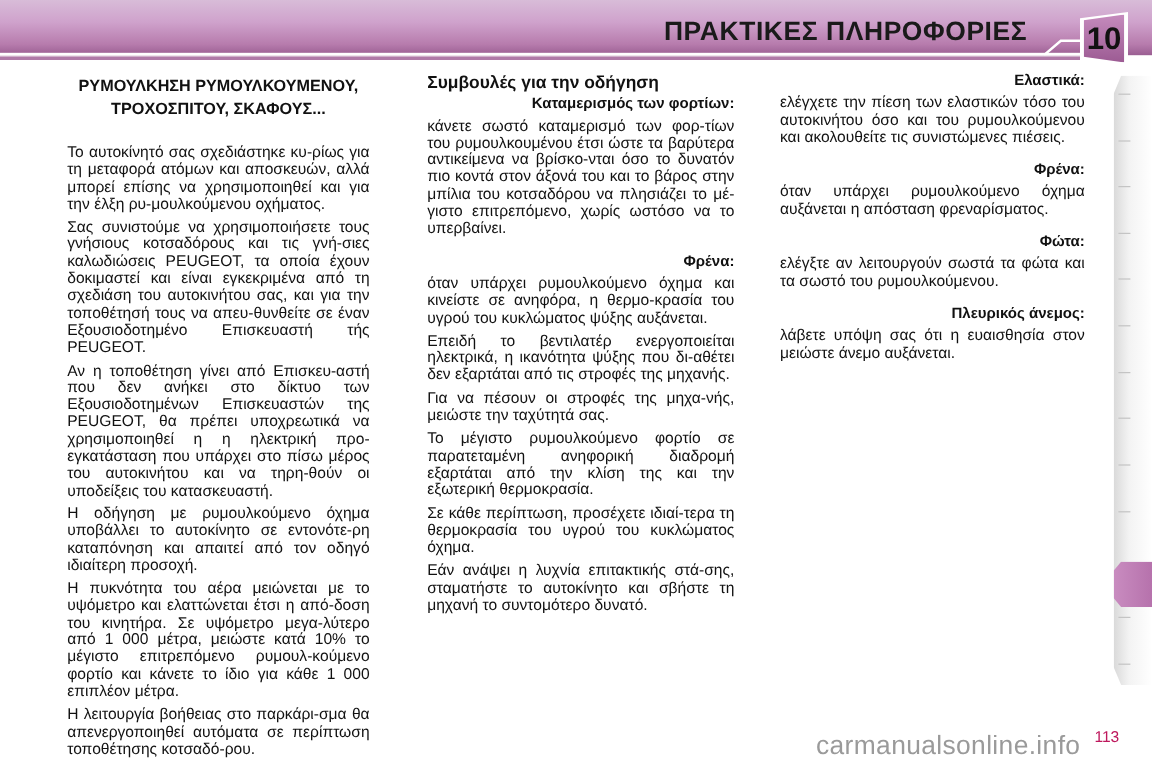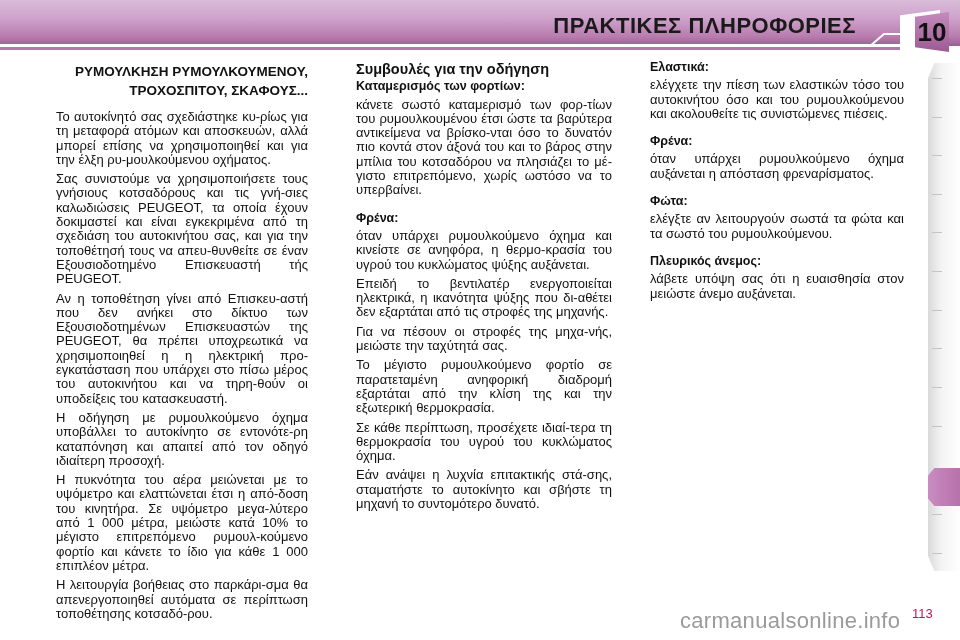--- a/index.html
+++ b/index.html
@@ -8,32 +8,32 @@
   .header { position:absolute; left:0; top:0; width:960px; height:46px;
             background:linear-gradient(to bottom,#d8bcd8 0%,#cfa2cc 40%,#b77cad 80%,#9a5e92 100%); }
   .header-line { position:absolute; left:0; top:47px; width:900px; height:3px; background:#b07aa8; }
   .header-line2 { position:absolute; left:0; top:44px; width:900px; height:2px; background:#fff; }
   .header-title { position:absolute; right:104px; top:13px; font-weight:bold; font-size:22px;
                   letter-spacing:0.5px; color:#1a1a1a; }
   .chapter-badge { position:absolute; left:903px; top:12px; width:34px; height:40px;
                    background:linear-gradient(to bottom,#c58bbd,#9c5b93);
                    clip-path:polygon(0 12%,100% 0,100% 100%,0 88%);
                    display:flex; align-items:center; justify-content:center;
-                   font-weight:bold; font-size:26px; color:#111;margin-left:12px; }
+                   font-weight:bold; font-size:26px; color:#111; }
   .badge-stroke { position:absolute; left:900px; top:10px; width:40px; height:44px;
                   background:#fff; clip-path:polygon(0 12%,100% 0,100% 100%,0 88%); }
   .slant { position:absolute; left:870px; top:30px; width:34px; height:16px; }
 
   .col { position:absolute; top:60px; font-size:13px; line-height:14.3px; text-align:justify; }
   .col1 { left:56px; width:252px; }
   .col2 { left:356px; width:256px; }
   .col3 { left:650px; width:254px; }
-  .h-main { font-weight:bold; font-size:13.5px; line-height:19px; margin:2px 0 10px 0; text-align:right; }
+  .h-main { font-weight:bold; font-size:13.5px; line-height:19px; margin:2px 0 20px 0; text-align:center; }
   .h-sec { font-weight:bold; font-size:14.5px; margin:2px 0 3px 0; text-align:left; }
-  .h-sub { font-weight:bold; font-size:12.5px; margin:0 0 4px 0; text-align:left; }
+  .h-sub { font-weight:bold; font-size:12.5px; margin:0 0 4px 0; text-align:right; }
   p { margin:0 0 5px 0; }
   .gap { height:8px; }
 
   .side-rail { position:absolute; left:928px; top:63px; width:32px; height:508px;
                background:linear-gradient(to right,#d9d9d9,#f3f3f3 40%,#ffffff);
                clip-path:polygon(20% 0,100% 0,100% 100%,20% 100%,0 97%,0 3%); }
   .rail-tick { position:absolute; left:932px; width:10px; height:1px; background:#c4c4c4; }
   .side-tab { position:absolute; left:928px; top:468px; width:32px; height:38px;
               background:linear-gradient(to right,#c98cc0,#b672ac);
               clip-path:polygon(20% 0,100% 0,100% 100%,20% 100%,0 80%,0 20%); }

